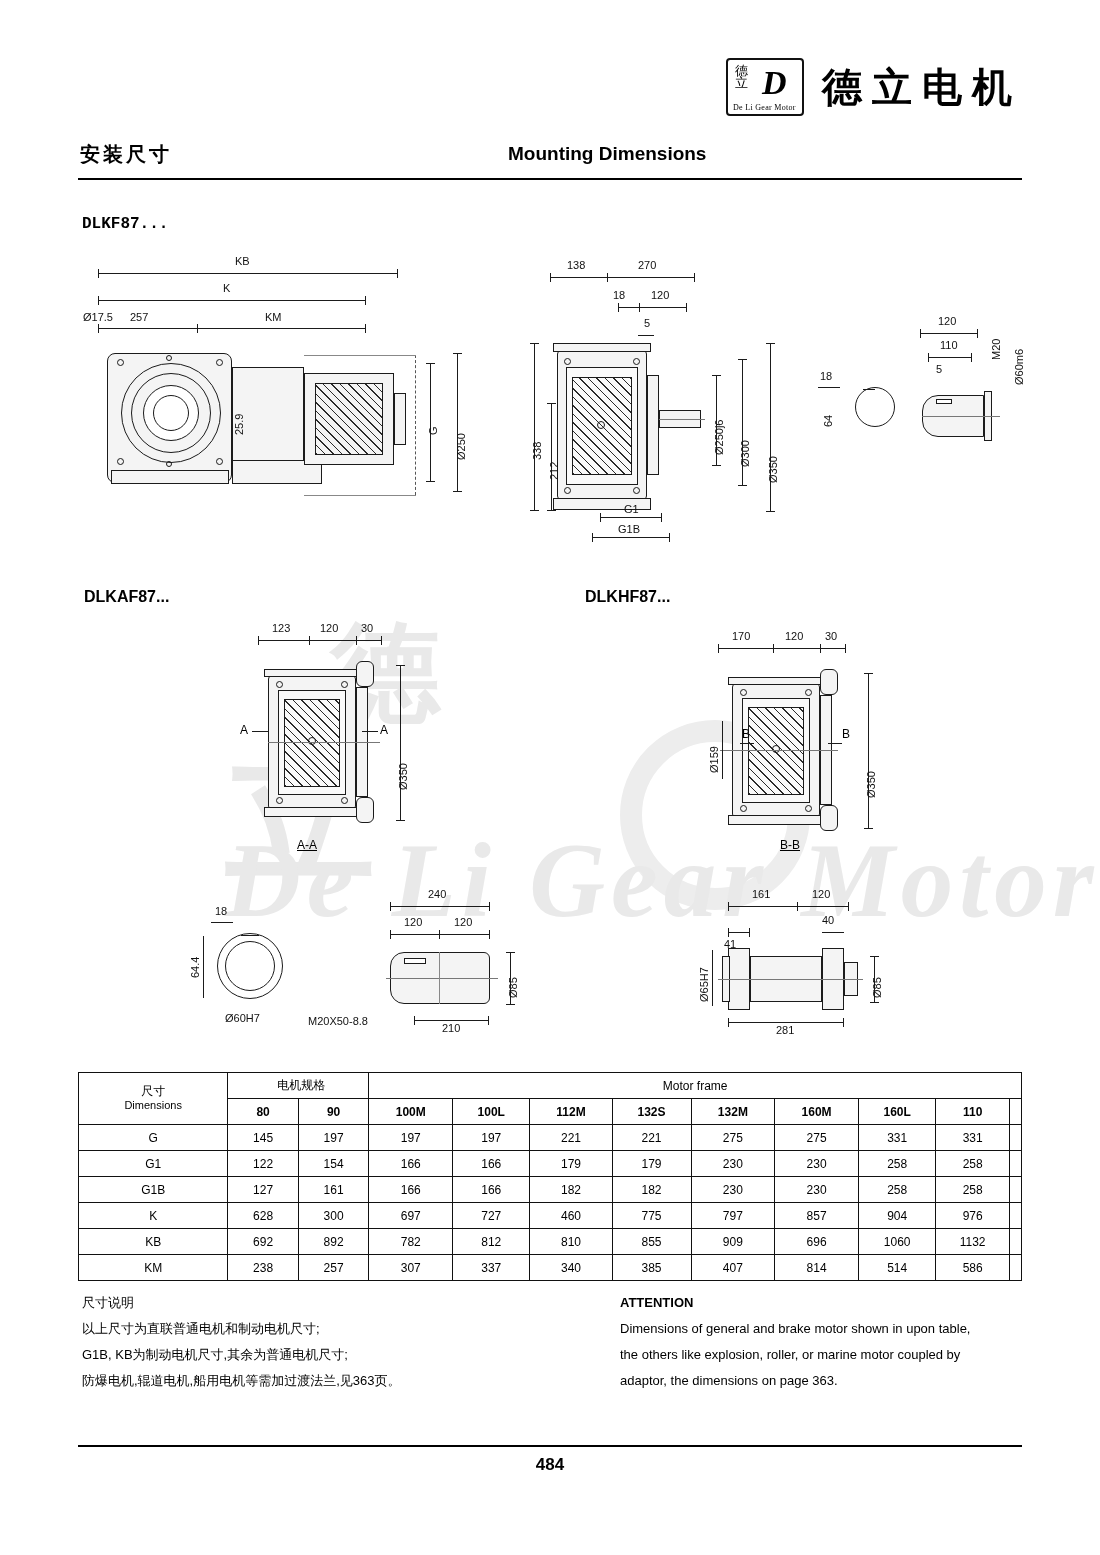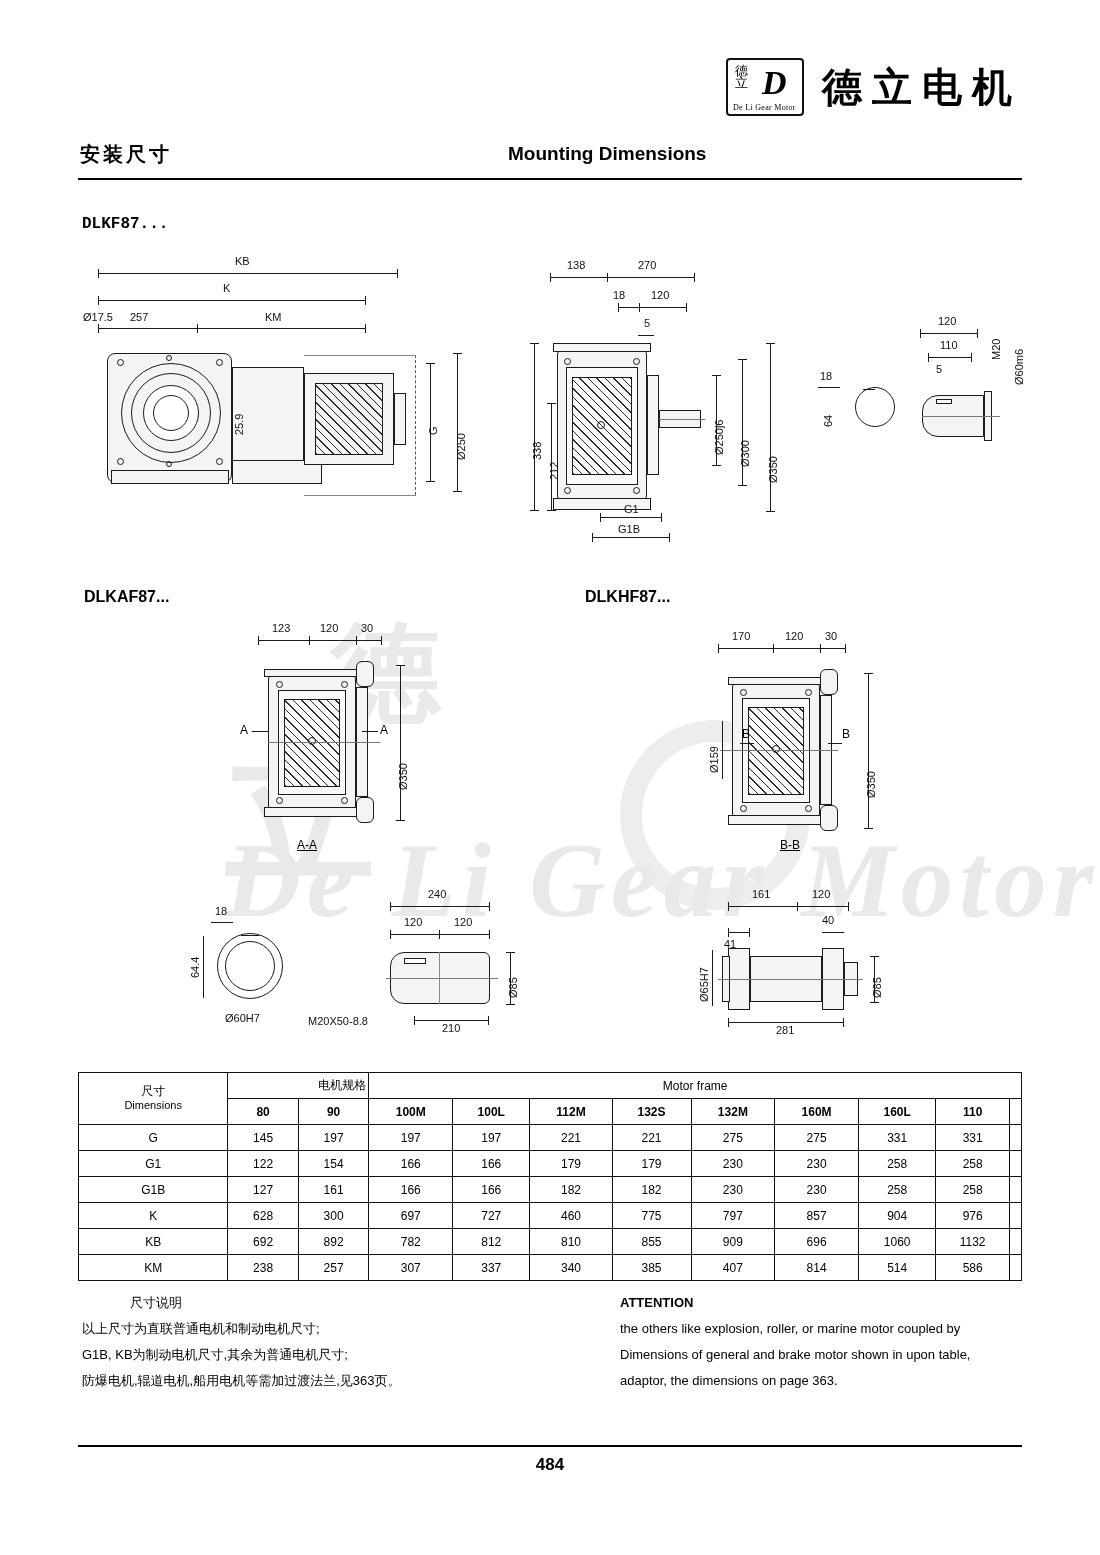--- a/index.html
+++ b/index.html
@@ -85,21 +85,21 @@
   .cell-head-cn { font-size:12px; }
   .rowlabel { font-weight:bold; }
   .tl-cell { text-align:center; line-height:1.25; }
   .tl-cell span { display:block; }
 
   
   .notes { position:absolute; z-index:3; font-size:13px; line-height:2.0; }
   .notes-cn { left:82px; top:1290px; width:420px; }
   .notes-en { left:620px; top:1290px; width:400px; }
   .notes-en .hd { font-weight:bold; }
-  .notes-cn .hd { font-weight:normal;margin-left:48px; }
+  .notes-cn .hd { font-weight:normal; }
 
   .footer-rule { position:absolute; left:78px; top:1445px; width:944px; height:2px; background:#000; z-index:3;}
   .pageno { position:absolute; left:0; top:1455px; width:1100px; text-align:center;
             font-size:17px; font-weight:bold; z-index:3;}
 
   .arrowlab { position:absolute; font-size:12px; }
   .sec-lab { position:absolute; font-size:12px; text-decoration:underline; }
 </style>
 </head>
 <body>
@@ -465,21 +465,21 @@
     <div class="dim" style="left:86px; top:154px;">281</div>
   </div>
 
   <table class="dimtab">
     <tbody>
         <tr>
       <td rowspan="2" class="tl-cell">
         <span>尺寸</span>
         <span style="font-size:11px;">Dimensions</span>
       </td>
-      <td colspan="2" style="text-align:right; padding-left:8px;" class="cell-head-cn">电机规格</td>
+      <td colspan="2" style="text-align:center; padding-left:8px;" class="cell-head-cn">电机规格</td>
       <td colspan="9">Motor frame</td>
     </tr>
     <tr id="frame-row">
           <th>80</th>
           <th>90</th>
           <th>100M</th>
           <th>100L</th>
           <th>112M</th>
           <th>132S</th>
           <th>132M</th>
@@ -579,21 +579,21 @@
 
   <div class="notes notes-cn">
     <div class="hd">尺寸说明</div>
     <div>以上尺寸为直联普通电机和制动电机尺寸;</div>
     <div>G1B, KB为制动电机尺寸,其余为普通电机尺寸;</div>
     <div>防爆电机,辊道电机,船用电机等需加过渡法兰,见363页。</div>
   </div>
 
   <div class="notes notes-en">
     <div class="hd">ATTENTION</div>
+    <div>Dimensions of general and brake motor shown in upon table,</div>
     <div>the others like explosion, roller, or marine motor coupled by</div>
-    <div>Dimensions of general and brake motor shown in upon table,</div>
     <div>adaptor, the dimensions on page 363.</div>
   </div>
 
   <div class="footer-rule"></div>
   <div class="pageno">484</div>
 
 </div>
 
 </body></html>

